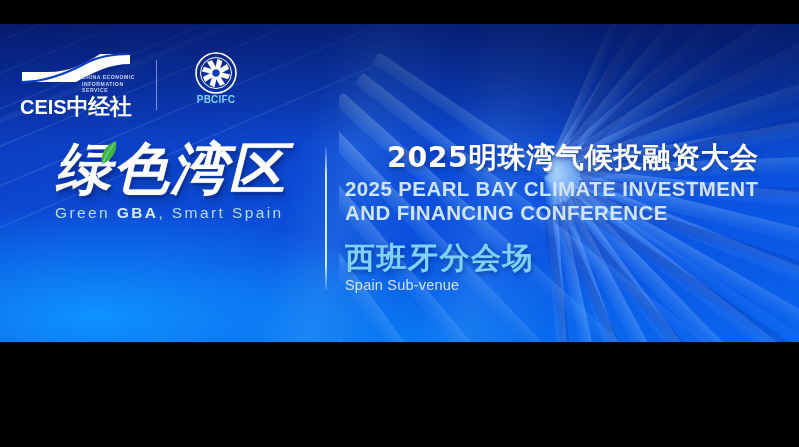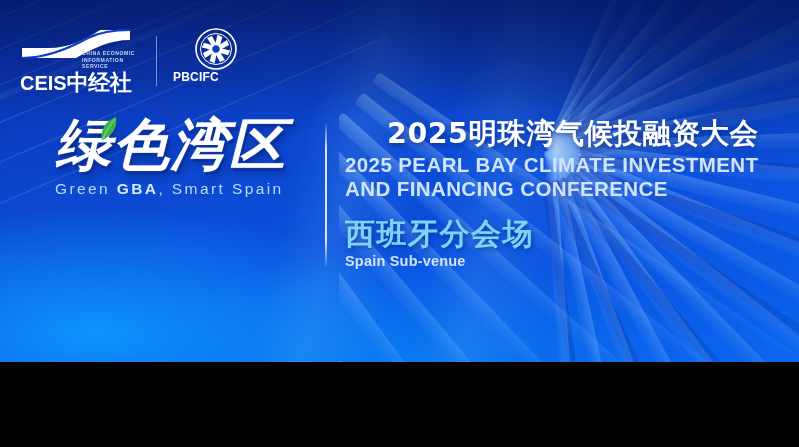--- a/index.html
+++ b/index.html
@@ -7,23 +7,24 @@
     padding: 0;
     background: #000;
   }
   body {
     font-family: "Liberation Sans", "DejaVu Sans", sans-serif;
   }
 
   #banner {
     position: relative;
     width: 799px;
-    height: 362px;
+    height: 318px;
     overflow: hidden;
     background: #0b46cf;
+    margin-top: 24px;
   }
 
   
   .bg-base {
     position: absolute; inset: 0;
     background:
       radial-gradient(ellipse 70% 60% at 12% 92%, #0e93ff 0%, rgba(14,147,255,0) 58%),
       radial-gradient(ellipse 60% 50% at 50% 100%, #0a78f2 0%, rgba(10,120,242,0) 60%),
       linear-gradient(168deg, #0a2a9e 0%, #0b37b8 16%, #0c47cf 38%, #0b50dd 60%, #0a5ae6 82%, #0a66ee 100%);
   }
@@ -108,22 +109,22 @@
     margin: 0 16px 0 10px;
   }
 
   .pbcifc {
     position: relative;
     width: 86px; height: 66px;
     display:flex; flex-direction:column; align-items:center; justify-content:flex-start;
   }
   .pbcifc-word {
     position:absolute; left:0; right:0; top: 42px;
-    color:#ffffff; font-size: 12px; font-weight: bold;
-    text-align:left; letter-spacing: 0.2px;
+    color:#7dd3fc; font-size: 10px; font-weight: bold;
+    text-align:center; letter-spacing: 0.2px;
   }
 
   
   .title-area {
     position: absolute;
     left: 0; right: 0; top: 118px;
     display: flex;
     align-items: flex-start;
   }
 
@@ -204,21 +205,21 @@
     line-height: 34px;
     letter-spacing: 1.5px;
     font-family: "DejaVu Sans", "Liberation Sans", sans-serif;
     white-space: nowrap;
     text-shadow: 1px 2px 5px rgba(4,26,96,0.5);
   }
   .venue-en {
     margin-top: 2px;
     color: #cfe4ff;
     font-size: 14.5px;
-    font-weight: bold;
+    font-weight: normal;
     letter-spacing: 0.2px;
     white-space: nowrap;
   }
 </style>
 </head>
 <body>
 
 <div id="banner">
 
   <div class="bg-base"></div>

